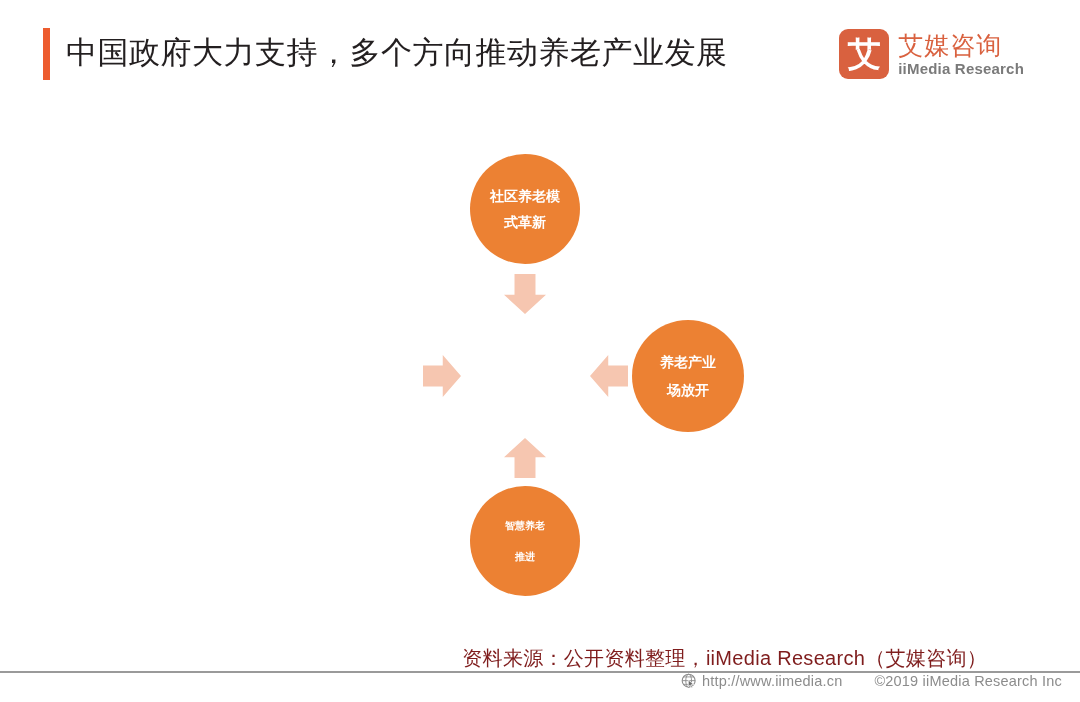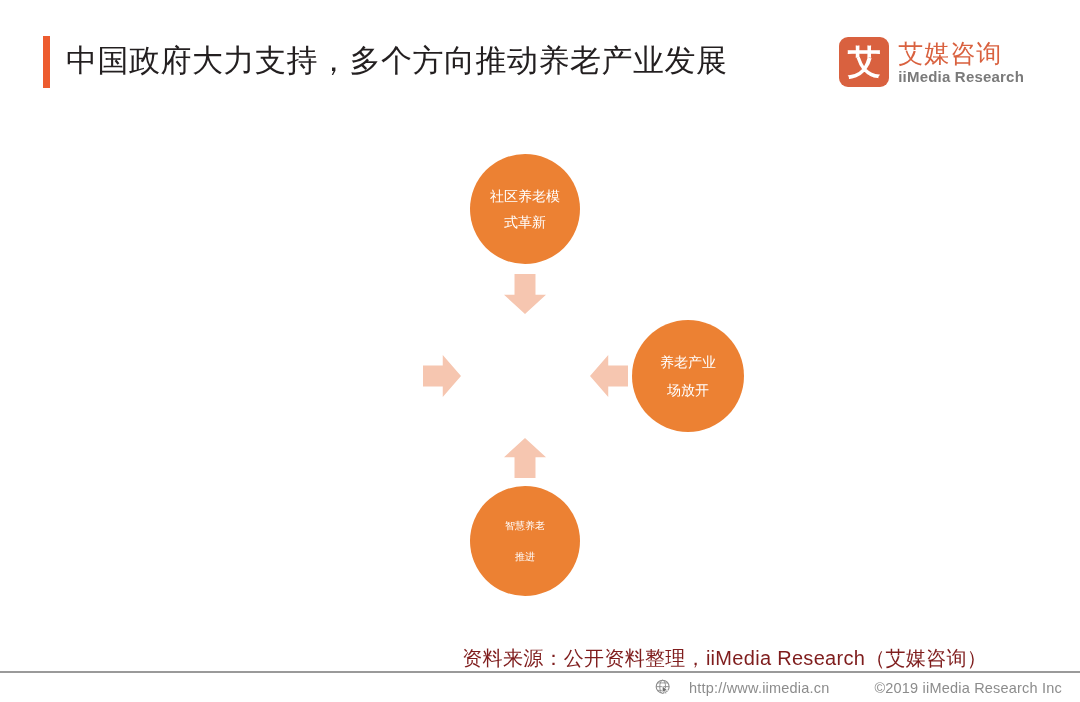--- a/index.html
+++ b/index.html
@@ -12,21 +12,21 @@
     background: #ffffff;
     font-family: "Liberation Sans", "DejaVu Sans", sans-serif;
     overflow: hidden;
     position: relative;
   }
 
   
   .header {
     position: absolute;
     left: 0;
-    top: 8px;
+    top: 0;
     width: 1052px;
     height: 108px;
   }
   .title-accent {
     position: absolute;
     left: 43px;
     top: 28px;
     width: 7px;
     height: 52px;
     background: #ED5C2F;
@@ -96,21 +96,21 @@
   .node {
     position: absolute;
     border-radius: 50%;
     background: #EC8133;
     color: #ffffff;
     display: flex;
     flex-direction: column;
     align-items: center;
     justify-content: center;
     text-align: center;
-    font-weight: 400;
+    font-weight: 700;
     box-sizing: border-box;
   }
   .node .line {
     display: block;
     white-space: nowrap;
   }
   .node-center {
     left: 464px;
     top: 207px;
     width: 122px;
@@ -209,25 +209,25 @@
     height: 2px;
     background: #9a9a9a;
   }
   .footer {
     position: absolute;
     left: 0;
     top: 673px;
     width: 1080px;
     height: 29px;
     display: flex;
-    align-items: center;
+    align-items: flex-start;
     justify-content: flex-end;
     padding-right: 18px;
     box-sizing: border-box;
-    gap: 17px;
+    gap: 4px;
     font-size: 14.5px;
     color: #8c8c8c;
     letter-spacing: 0.2px;
   }
   .globe-icon {
     width: 17px;
     height: 17px;
     flex: 0 0 auto;
     display: block;
   }

